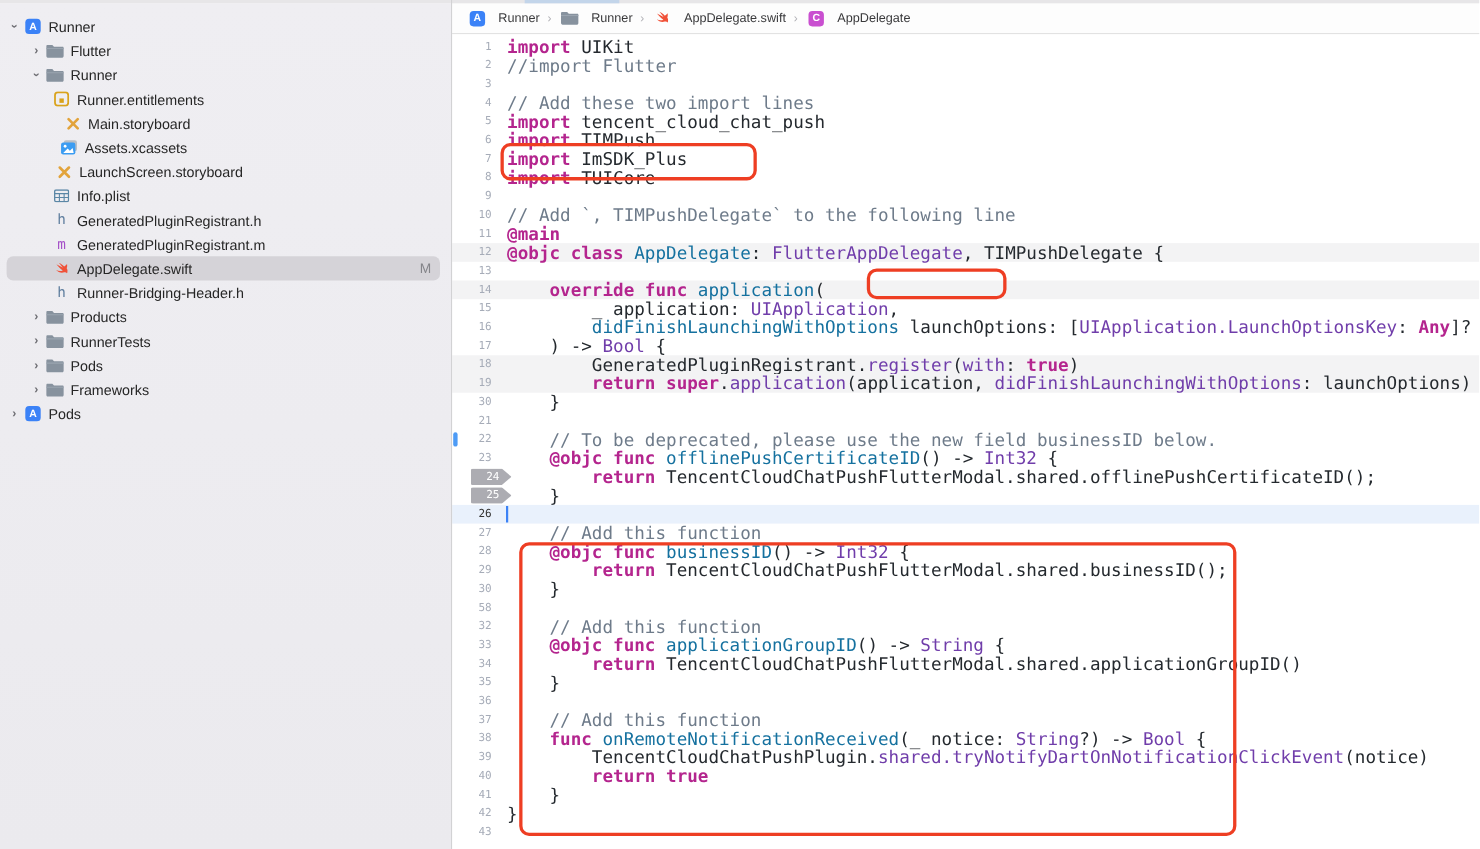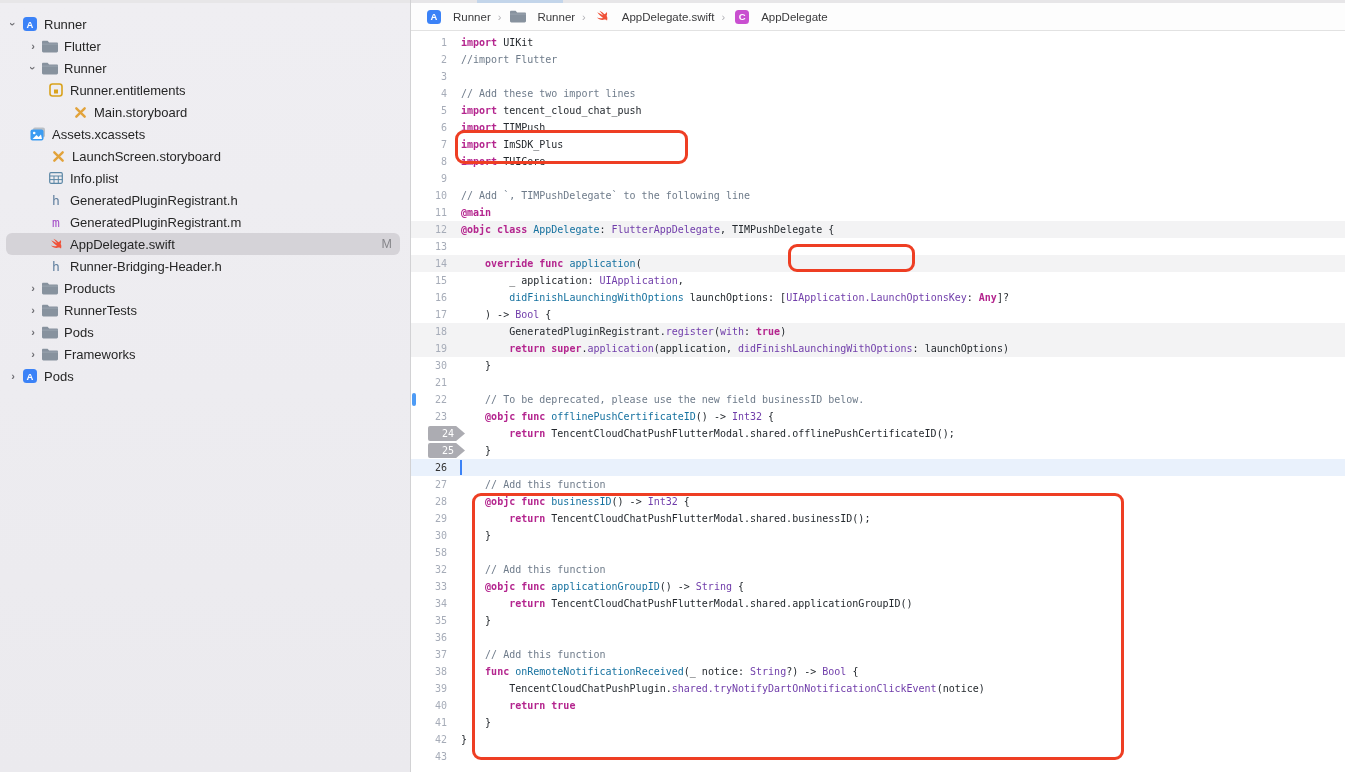--- a/index.html
+++ b/index.html
@@ -45,21 +45,21 @@
   .code-row { display:flex; height:17px; position:relative; }
   .code-row.row-mod { background:#f3f3f4; }
   .code-row.row-cur { background:#e9f1fc; }
   .gutter { flex:0 0 44px; text-align:right; padding-right:8px; font-family:"DejaVu Sans Mono", monospace;
             font-size:10px; line-height:17px; color:#a6acb8; position:relative; }
   .gutter.cur { color:#333; }
   .bp-badge { position:absolute; right:-10px; top:1px; width:37px; height:15px; background:#acacb2;
               color:#fff; line-height:15px; padding-right:11px; text-align:right;
               clip-path:polygon(0 0, 76% 0, 100% 50%, 76% 100%, 0 100%); border-radius:2px; }
   .change-bar { position:absolute; left:1px; top:2px; width:4px; height:13px; background:#4d9bf5; border-radius:2px; }
-  .code-text { font-family:"DejaVu Sans Mono", monospace; font-size:10px; line-height:17px;
+  .code-text { font-family:"DejaVu Sans Mono", monospace; font-size:16px; line-height:17px;
                white-space:pre; padding-left:6px; position:relative; }
   .caret { position:absolute; left:5px; top:1px; width:2px; height:15px; background:#3b82f6; }
 
   .tk-kw { color:#b4258e; font-weight:bold; }
   .tk-cm { color:#6e7b8a; }
   .tk-ty { color:#703daa; }
   .tk-fn { color:#15719f; }
   .tk-pl { color:#24292e; }
 
   
@@ -108,29 +108,29 @@
       </div>
       <div class="tree-row" style="padding-left:46px">
         <span class="tree-icon">
           <svg width="14" height="14" viewBox="0 0 14 14">
             <rect x="1" y="1" width="12" height="12" rx="2.5" fill="none" stroke="#d9a21b" stroke-width="1.6"></rect>
             <rect x="5" y="6.5" width="4" height="4" fill="#d9a21b"></rect>
           </svg>
         </span>
         <span class="tree-label">Runner.entitlements</span>
       </div>
-      <div class="tree-row" style="padding-left:70px">
+      <div class="tree-row" style="padding-left:56px">
         <span class="tree-icon">
           <svg width="13" height="13" viewBox="0 0 14 14">
             <path d="M2.5 2.5 L11.5 11.5 M11.5 2.5 L2.5 11.5" stroke="#e2a33b" stroke-width="2.6" stroke-linecap="round"></path>
           </svg>
         </span>
         <span class="tree-label">Main.storyboard</span>
       </div>
-      <div class="tree-row" style="padding-left:28px">
+      <div class="tree-row" style="padding-left:53px">
         <span class="tree-icon">
           <svg width="16" height="14" viewBox="0 0 16 14">
             <rect x="3" y="0.5" width="12" height="10" rx="2" fill="#b9bfc6"></rect>
             <rect x="0.5" y="2.5" width="13" height="11" rx="2" fill="#3b9cf2"></rect>
             <circle cx="4.2" cy="6" r="1.3" fill="#fff"></circle>
             <path d="M2.5 12 L6.5 8 L8.5 10 L11 7.5 L12 12 Z" fill="#fff"></path>
           </svg>
         </span>
         <span class="tree-label">Assets.xcassets</span>
       </div>

